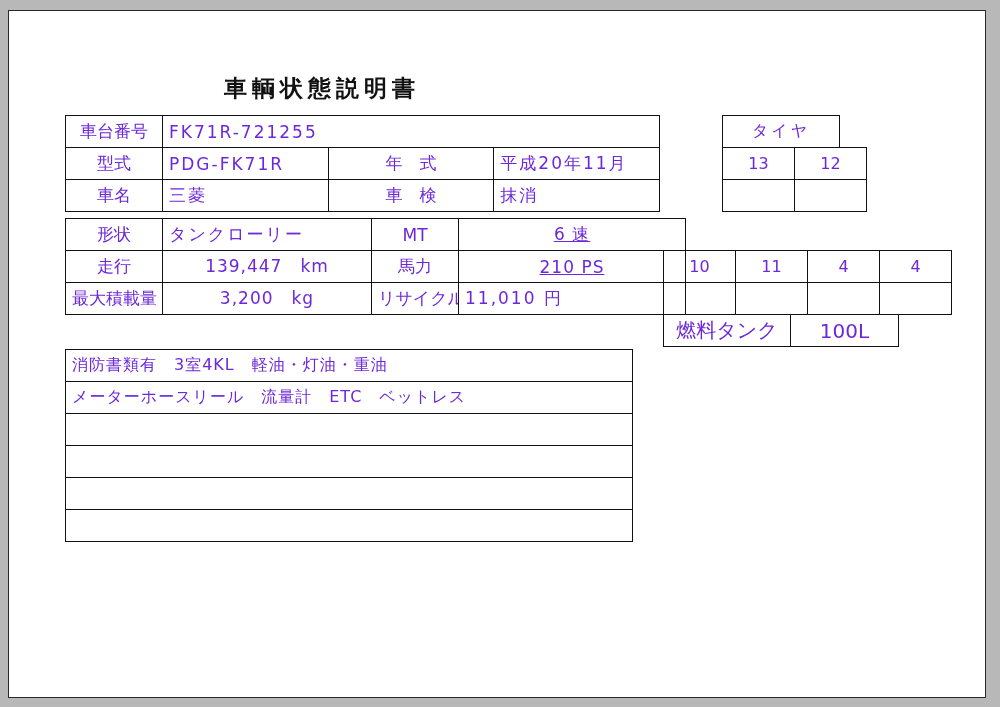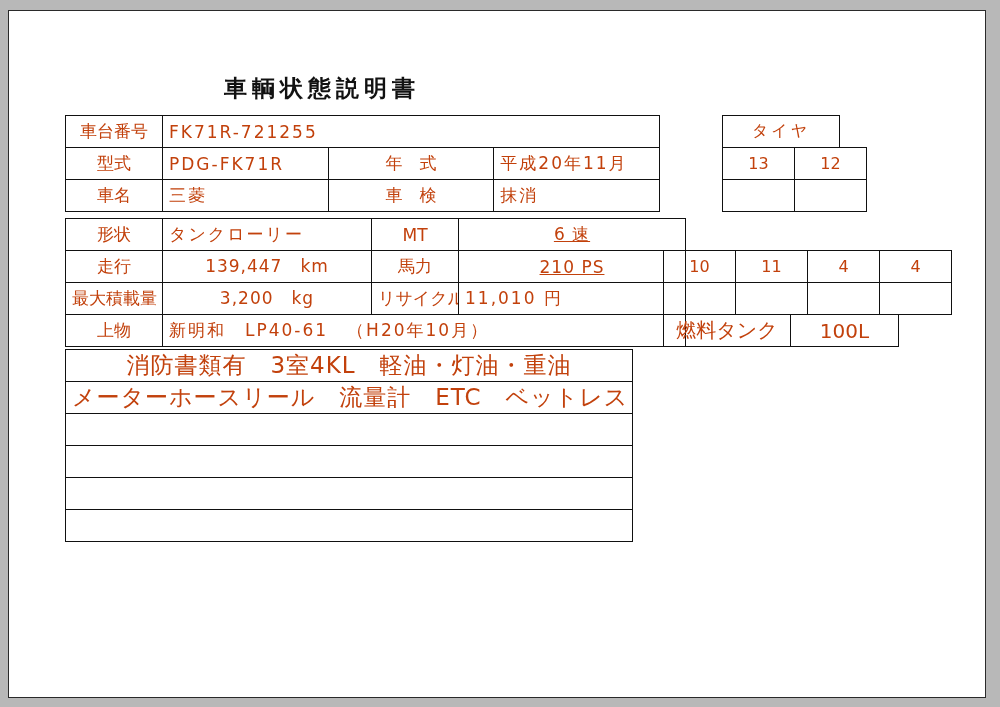--- a/index.html
+++ b/index.html
@@ -37,21 +37,21 @@
   
   table.grid {
     position: absolute;
     border-collapse: collapse;
     table-layout: fixed;
   }
   table.grid td {
     border: 1px solid #111;
     padding: 0 6px;
     font-size: 17px;
-    color: #c2410c;
+    color: #6d28d9;
     height: 31px;
     vertical-align: middle;
     white-space: nowrap;
     overflow: hidden;
   }
   td.lbl {
     text-align: center;
     font-size: 16px;
   }
   td.lbl-sm {
@@ -75,23 +75,23 @@
   }
   td.blank { }
 
   
   #main-table-a { left: 56px; top: 104px; width: 568px; }
   #main-table-b { left: 56px; top: 207px; width: 568px; }
   #notes-table  { left: 56px; top: 338px; width: 568px; }
 
   #notes-table td {
     height: 31px;
-    font-size: 23px;
+    font-size: 16px;
     letter-spacing: 1px;
-    text-align: center;
+    text-align: left;
   }
 
   
   #tire-head { left: 713px; top: 104px; width: 118px; }
   #tire-head td { text-align: center; font-size: 16px; letter-spacing: 3px; margin-top: 12px; }
 
   #tire-2 { left: 713px; top: 136px; width: 118px; padding-left: 6px; }
   #tire-2 td { text-align: center; font-size: 16px; width: 59px; }
 
   #tire-4 { left: 654px; top: 195px; width: 236px; margin-top: 44px; }
@@ -142,24 +142,20 @@
       <td class="val-num" style="width:196px">139,447　km</td>
       <td class="lbl" style="width:74px">馬力</td>
       <td class="val-c" style="width:214px">210 PS</td>
     </tr>
     <tr>
       <td class="lbl-sm" style="width:84px">最大積載量</td>
       <td class="val-num" style="width:196px">3,200　kg</td>
       <td class="lbl-sm" style="width:74px">リサイクル券</td>
       <td class="val" style="width:214px">11,010 円</td>
     </tr>
-    <tr>
-      <td class="lbl" style="width:84px">上物</td>
-      <td class="val" colspan="3" style="width:484px">新明和　LP40-61　（H20年10月）</td>
-    </tr>
   </tbody>
     </table>
 
   <table class="grid" id="notes-table">
     <tbody>
         <tr>
       <td>消防書類有　3室4KL　軽油・灯油・重油</td>
     </tr>
     <tr>
       <td>メーターホースリール　流量計　ETC　ベットレス</td>

